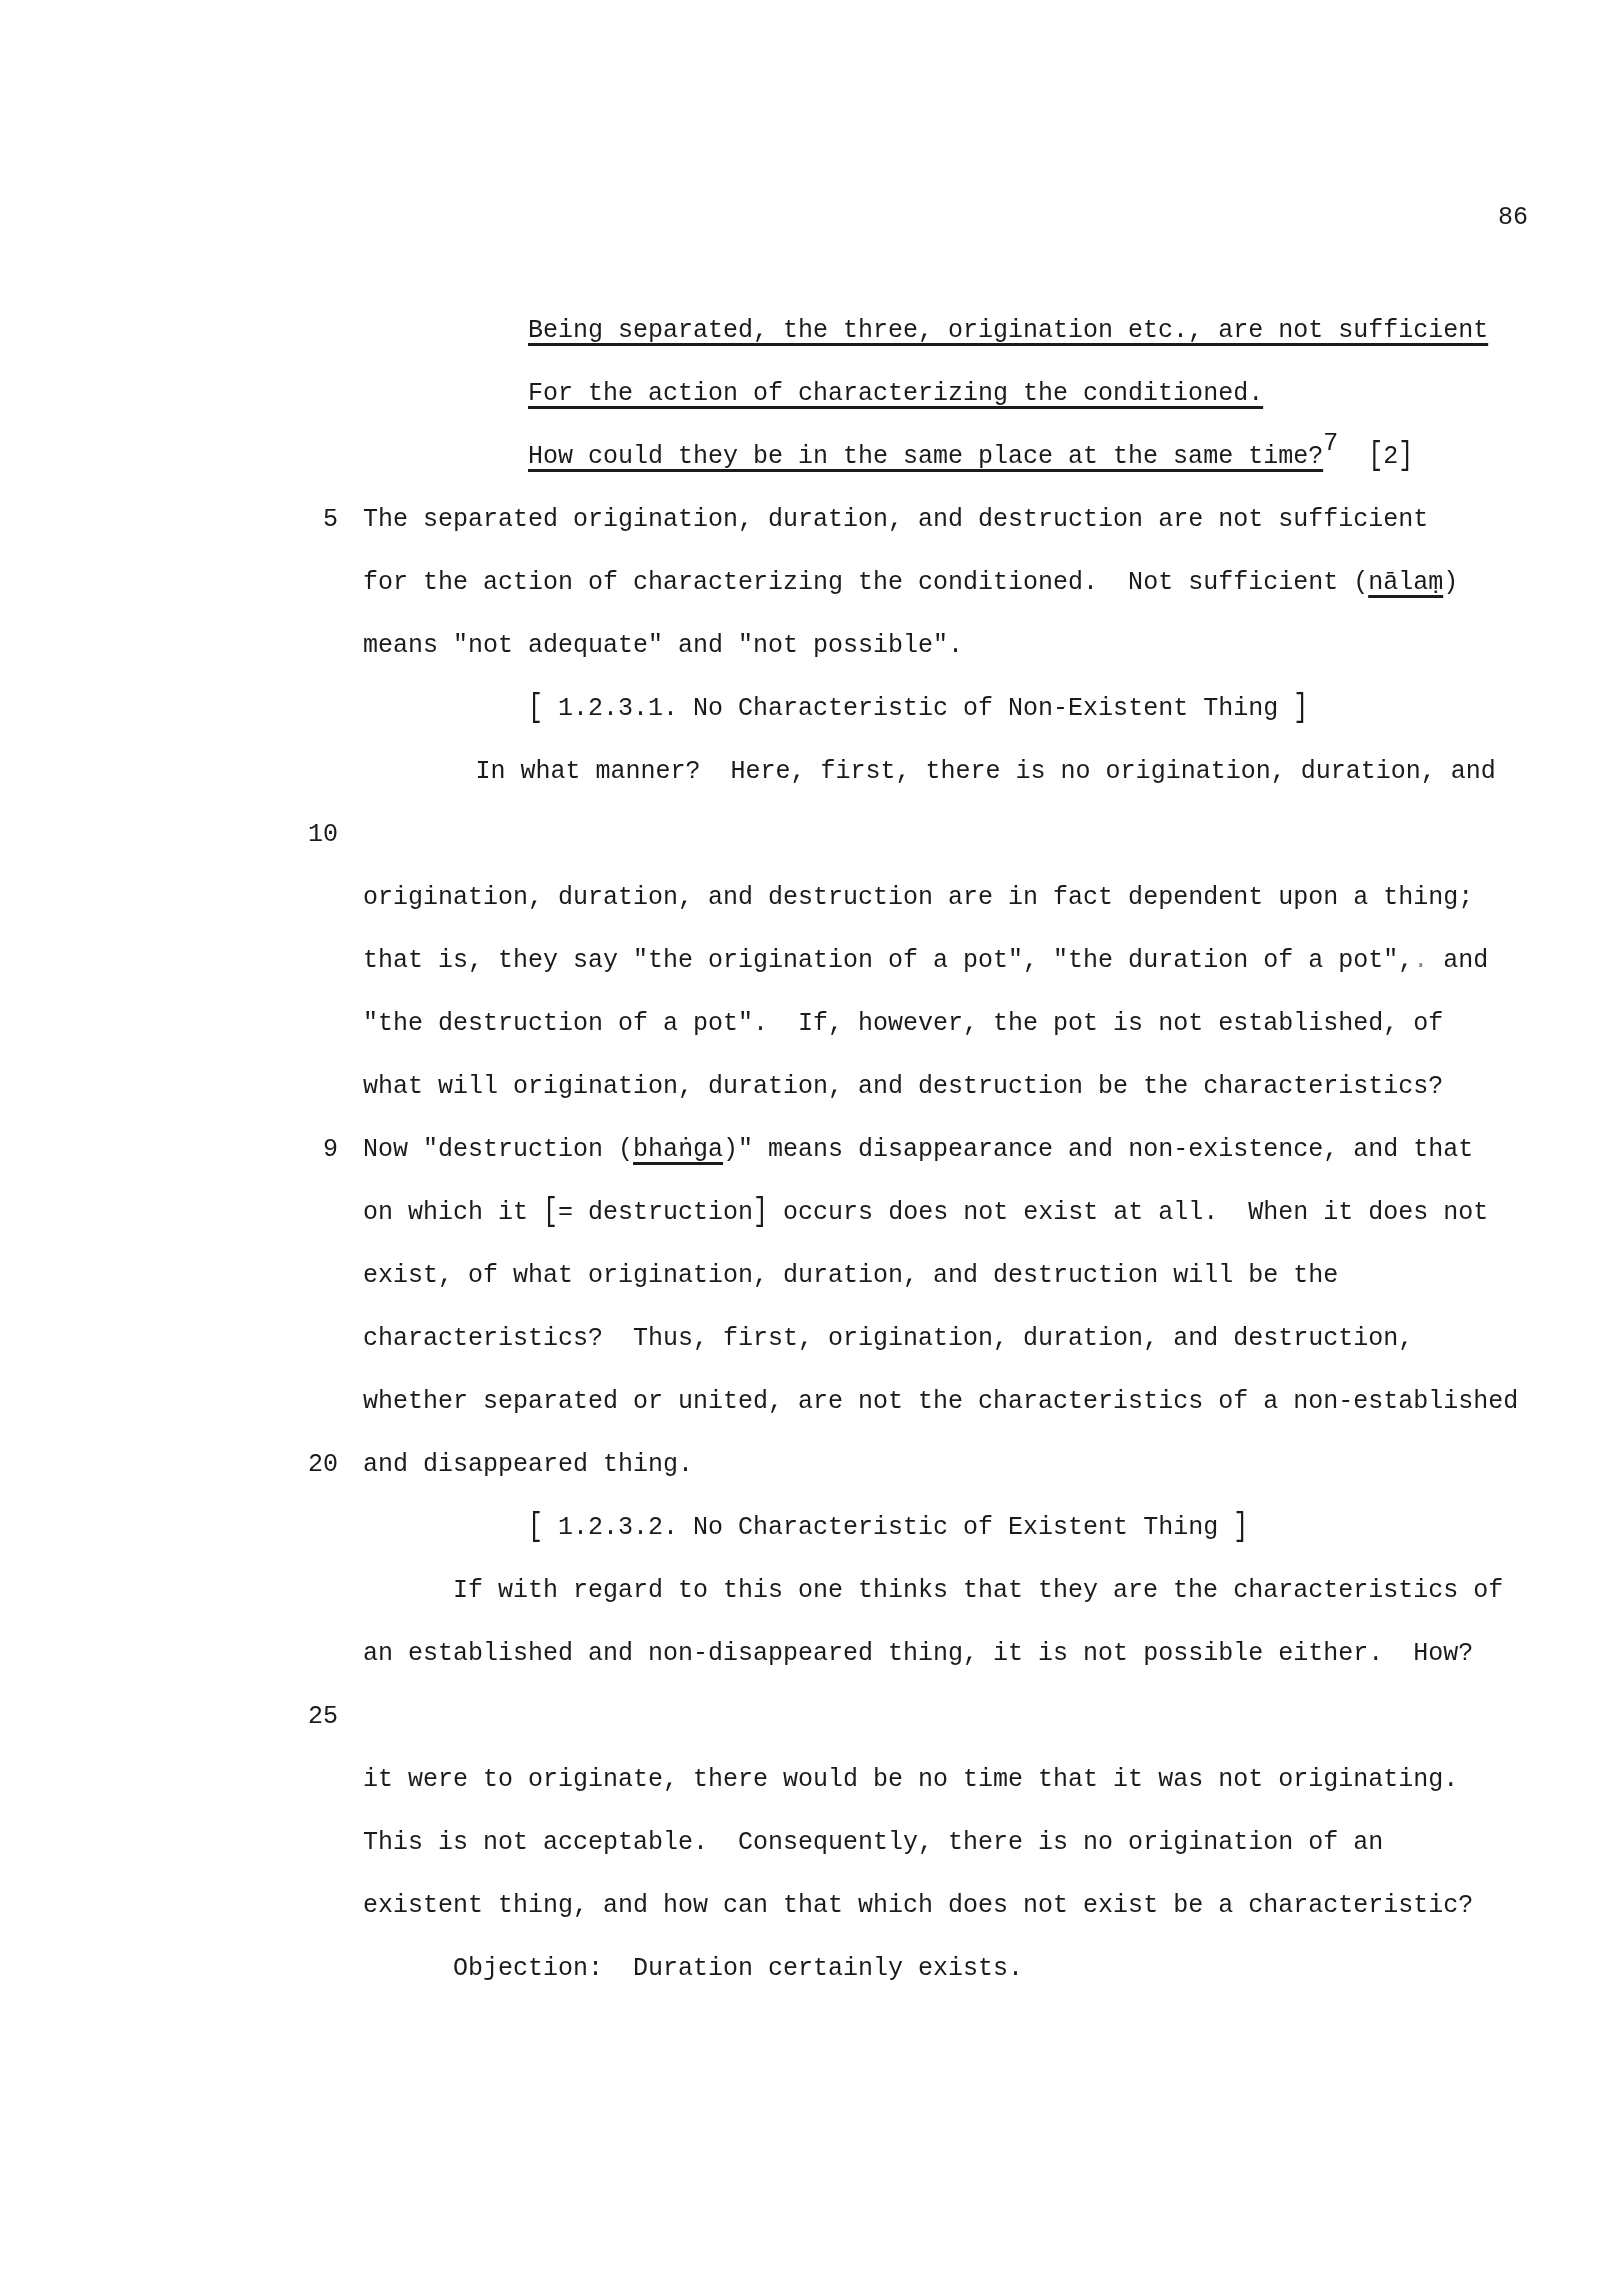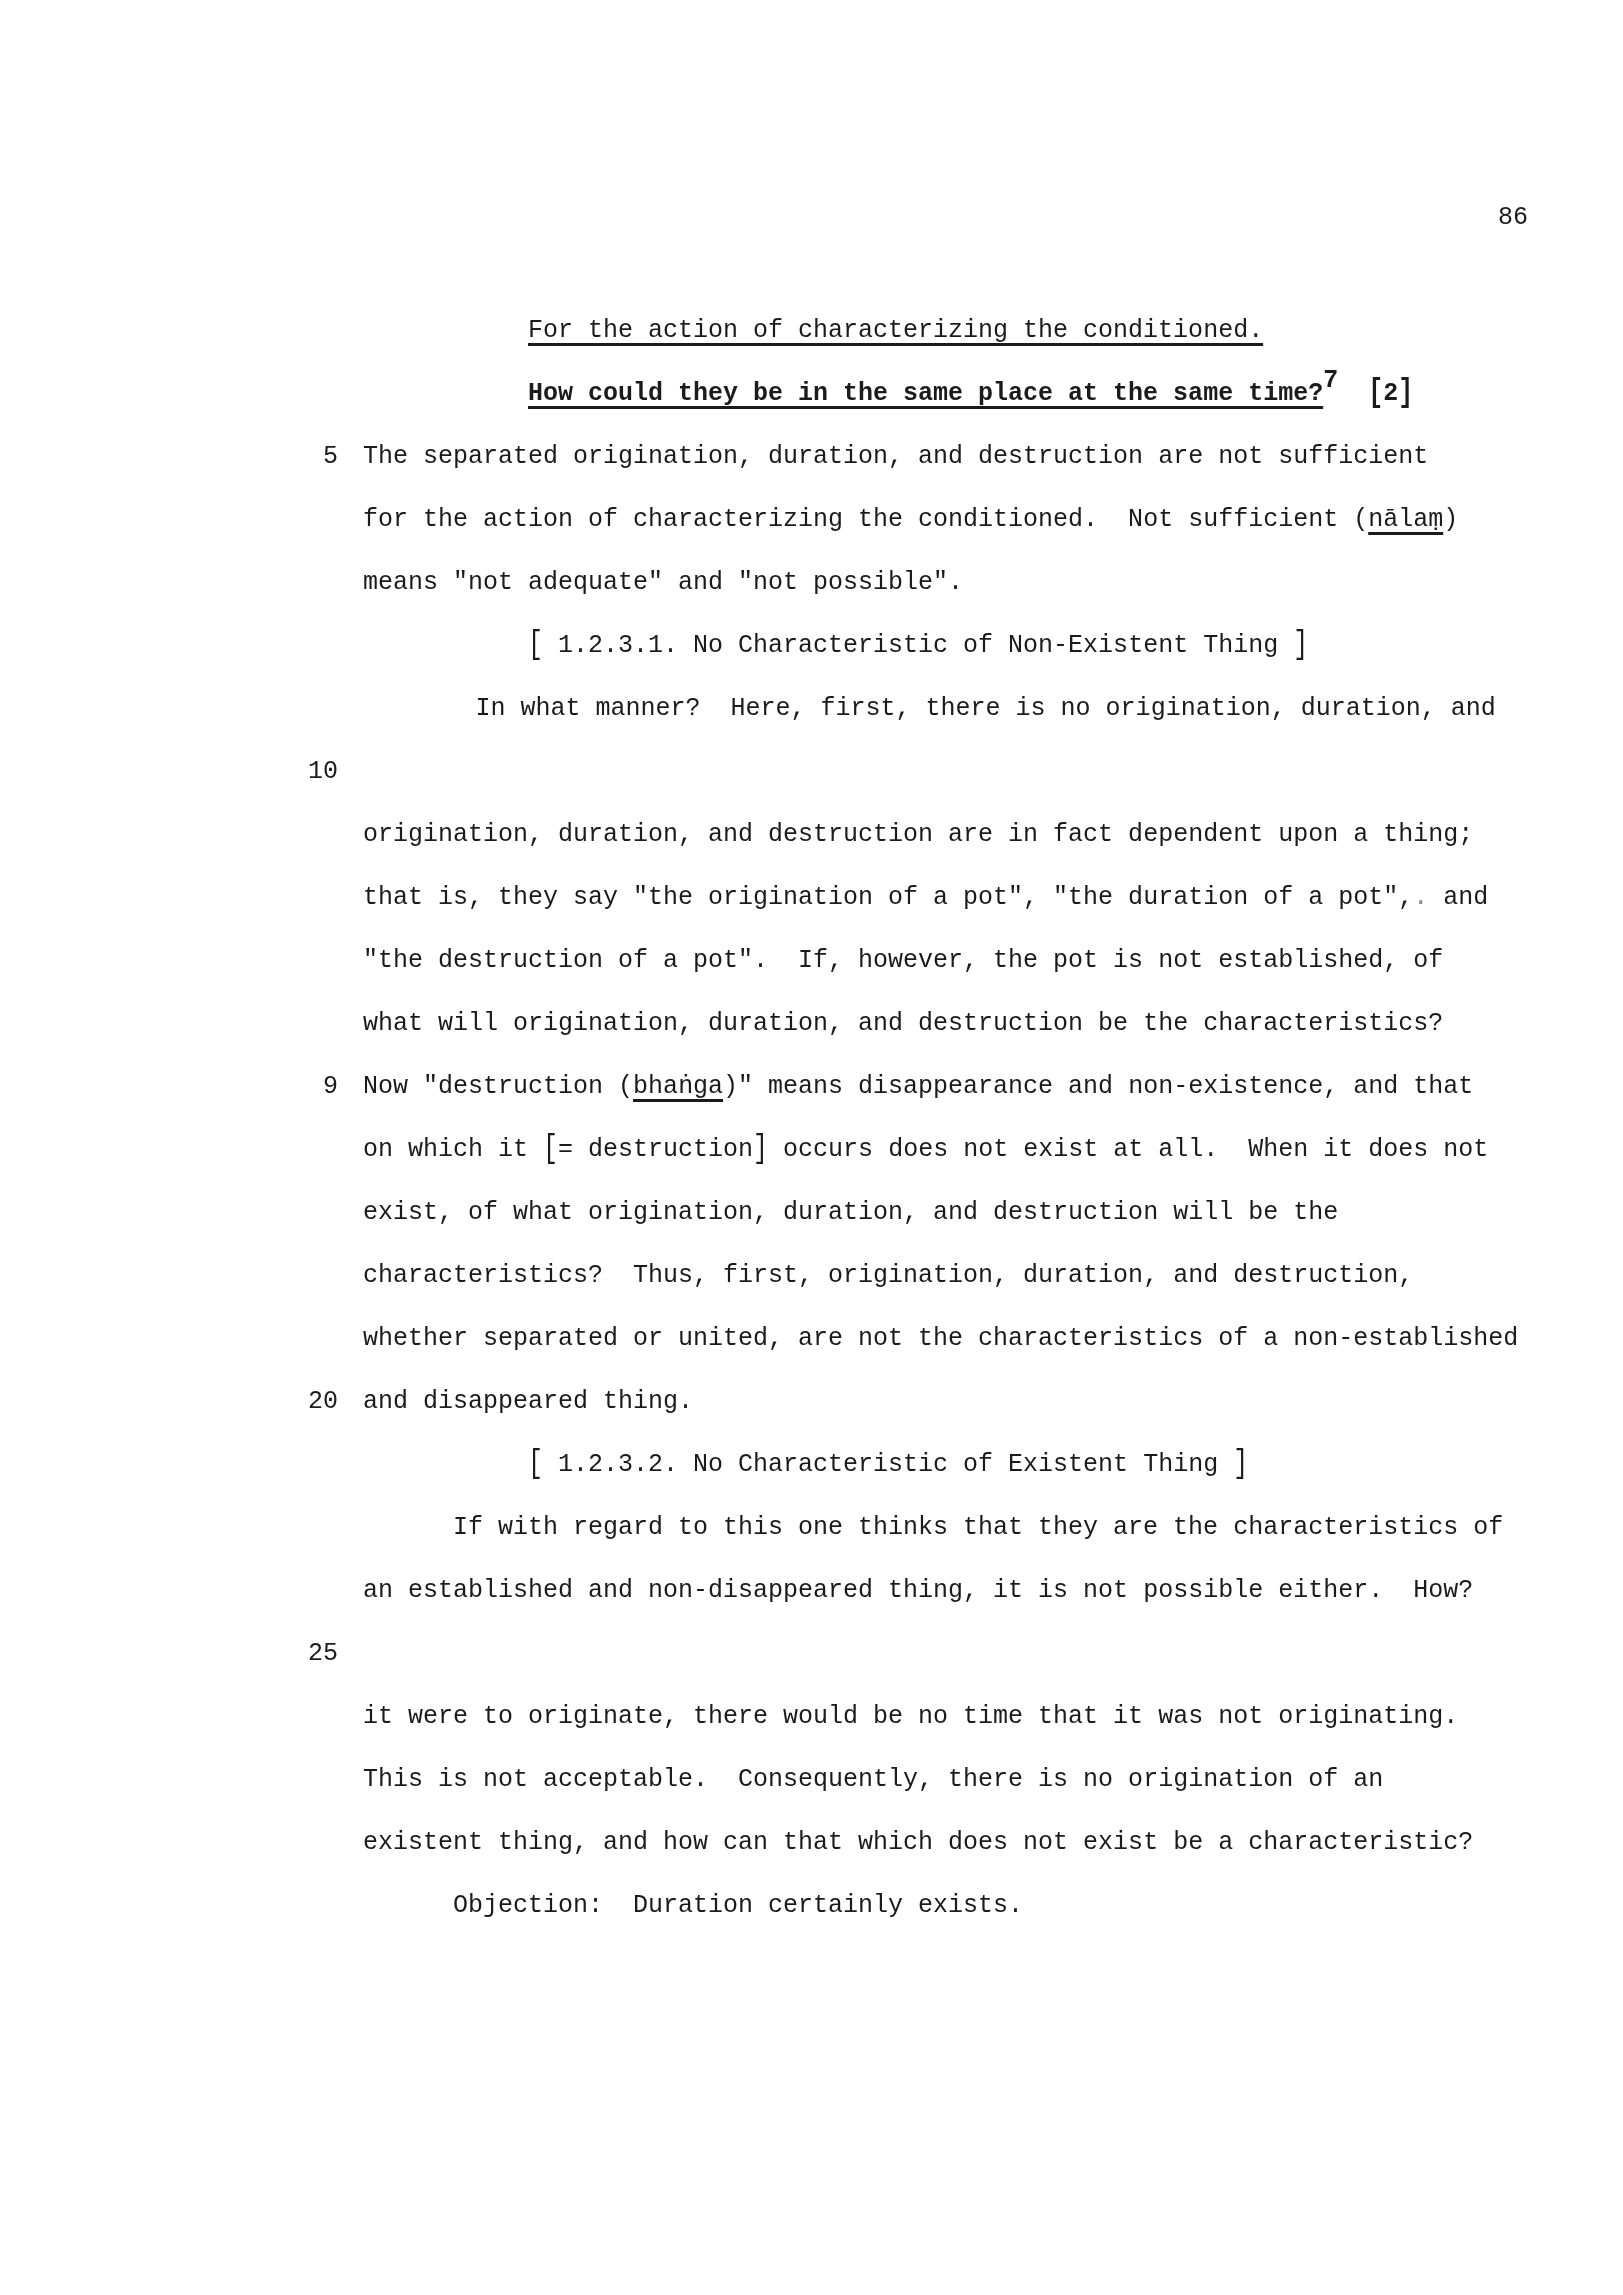--- a/index.html
+++ b/index.html
@@ -52,22 +52,23 @@
     transform-origin: center 55%;
   }
   .faint { color: #8a8a8a; }
 </style>
 </head>
 <body>
 
 <div class="page">
   <div class="pageno">86</div>
   <div class="content">
+      <div class="line" style="margin-left: 11ch;"><span class="u">Being separated, the three, origination etc., are not sufficient</span></div>
       <div class="line" style="margin-left: 11ch;"><span class="u">For the action of characterizing the conditioned.</span></div>
-      <div class="line" style="margin-left: 11ch; font-weight: bold;"><span class="u">How could they be in the same place at the same time?</span><span class="sup">7</span><span class="plain">  </span><span class="lb">[</span><span class="plain">2</span><span class="lb">]</span></div>
+      <div class="line" style="margin-left: 11ch;"><span class="u">How could they be in the same place at the same time?</span><span class="sup">7</span><span class="plain">  </span><span class="lb">[</span><span class="plain">2</span><span class="lb">]</span></div>
       <div class="line"><span class="lineno">5</span><span class="plain">The separated origination, duration, and destruction are not sufficient</span></div>
       <div class="line"><span class="plain">for the action of characterizing the conditioned.  Not sufficient (</span><span class="u">nālaṃ</span><span class="plain">)</span></div>
       <div class="line"><span class="plain">means "not adequate" and "not possible".</span></div>
       <div class="line" style="margin-left: 11ch;"><span class="lb">[</span><span class="plain"> 1.2.3.1. No Characteristic of Non-Existent Thing </span><span class="lb">]</span></div>
       <div class="line" style="margin-left: 6ch; text-align: center;"><span class="plain">In what manner?  Here, first, there is no origination, duration, and</span></div>
       <div class="line"><span class="lineno">10</span></div>
       <div class="line"><span class="plain">origination, duration, and destruction are in fact dependent upon a thing;</span></div>
       <div class="line"><span class="plain">that is, they say "the origination of a pot", "the duration of a pot",</span><span class="faint">.</span><span class="plain"> and</span></div>
       <div class="line"><span class="plain">"the destruction of a pot".  If, however, the pot is not established, of</span></div>
       <div class="line"><span class="plain">what will origination, duration, and destruction be the characteristics?</span></div>

